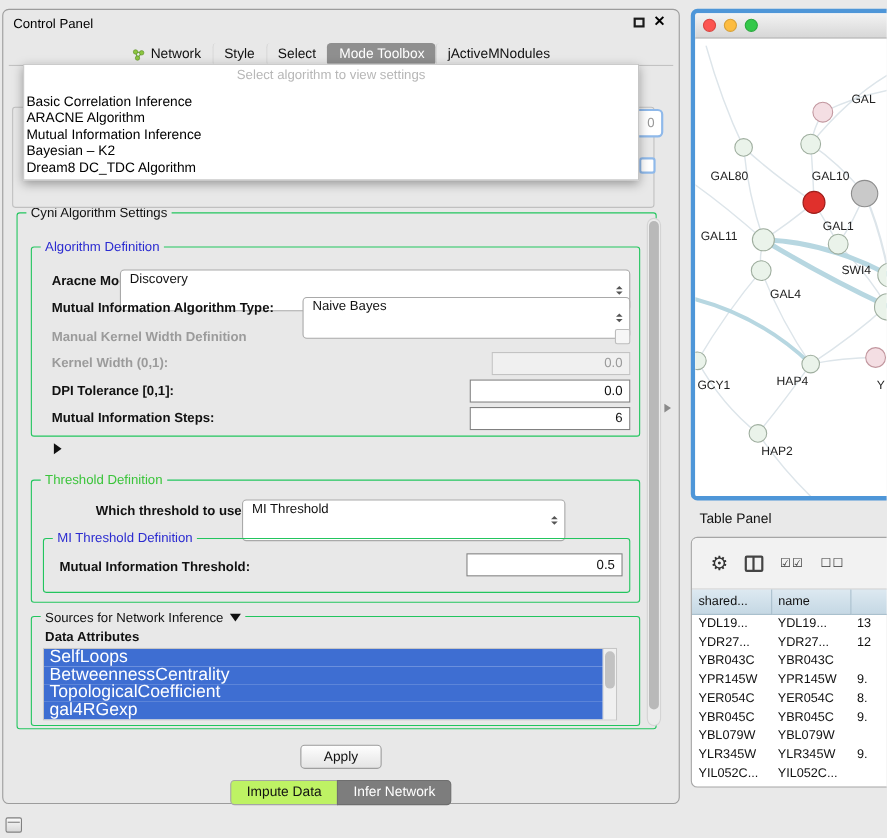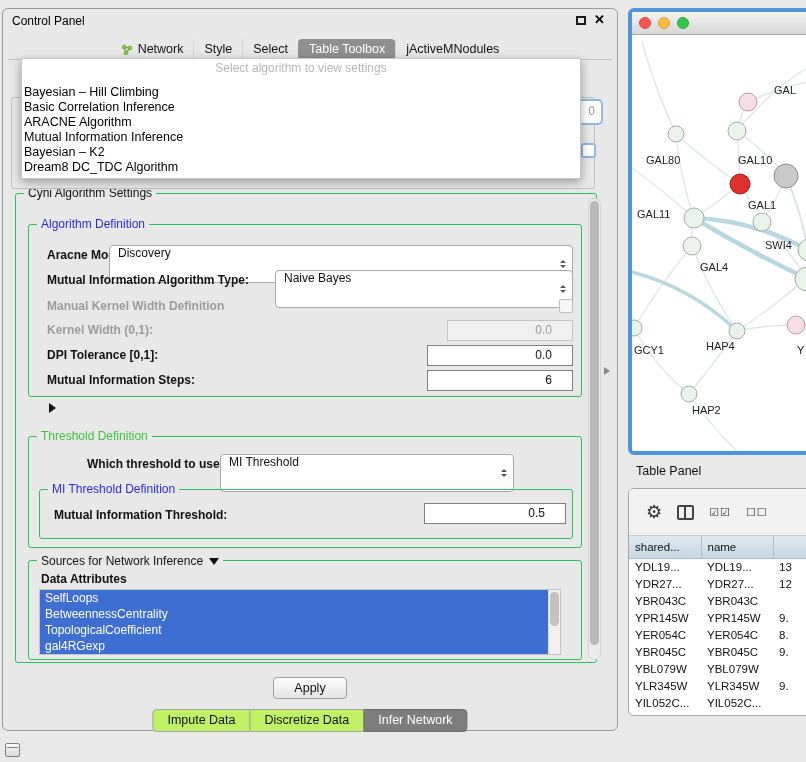--- a/index.html
+++ b/index.html
@@ -33,28 +33,28 @@
 .group-title{position:absolute;top:-8px;left:8px;background:#e8e8e8;padding:0 4px;font-size:12px;line-height:15px;white-space:nowrap;display:flex;align-items:center}
 .group-title.blue{color:#2b2bd0}
 .group-title.green{color:#3bc43b}
 .lbl{position:absolute;font-weight:bold;font-size:12px;line-height:21px;white-space:nowrap}
 .lbl.disabled{color:#9b9b9b}
 .combo{position:absolute;height:38px;background:#fff;border:1px solid #a9a9a9;border-radius:4px;display:flex;align-items:flex-start;padding-left:8px;font-size:12px}
 .combo .val{flex:1;white-space:nowrap;overflow:hidden}
 .combo-arrows{width:18px;height:100%;display:flex;flex-direction:column;align-items:center;justify-content:center}
 .combo-arrows:before{content:"";border:3.5px solid transparent;border-bottom-color:#555;margin-bottom:1px}
 .combo-arrows:after{content:"";border:3.5px solid transparent;border-top-color:#555;margin-top:1px}
-.field{position:absolute;height:21px;background:#fff;border:1px solid #808080;text-align:right;padding:0 20px;line-height:19px;font-size:12px}
+.field{position:absolute;height:21px;background:#fff;border:1px solid #808080;text-align:right;padding:0 6px;line-height:19px;font-size:12px}
 .field.disabled{background:#f0f0f0;border-color:#c3c3c3;color:#9b9b9b}
 .checkbox{position:absolute;width:14px;height:14px;background:#f6f6f6;border:1px solid #bdbdbd;border-radius:2px}
 .arrow-right{display:inline-block;width:0;height:0;border:5px solid transparent;border-left:7px solid #111;margin-left:7px;vertical-align:-2px}
 .arrow-down{display:inline-block;width:0;height:0;border:5px solid transparent;border-top:7px solid #111;margin-left:6px;margin-top:5px}
 
 #attr-list{position:absolute;left:10px;top:28px;width:522px;height:66px;background:#fff;border:1px solid #c6c6c6;overflow:hidden}
-.attr-item{height:16px;line-height:16px;background:#3e6ed2;color:#fff;padding-left:5px;font-size:12px;margin-right:12px;white-space:nowrap}
+.attr-item{height:16px;line-height:16px;background:#3e6ed2;color:#fff;padding-left:5px;font-size:16px;margin-right:12px;white-space:nowrap}
 .list-scrollbar{position:absolute;right:0;top:0;bottom:0;width:12px;background:#f0f0f0;border-left:1px solid #dcdcdc}
 .list-scrollbar .thumb{position:absolute;left:1px;right:1px;top:2px;height:34px;background:#c2c2c2;border-radius:5px}
 
 #outer-scrollbar{position:absolute;left:585px;top:189px;width:13px;height:462px;background:#ececec;border:1px solid #d4d4d4;border-radius:7px;z-index:3}
 #outer-scrollbar .thumb{position:absolute;left:1px;right:1px;top:2px;height:444px;background:#b9b9b9;border-radius:6px}
 
 #apply-btn{position:absolute;left:50%;transform:translateX(-50%);top:668px;width:74px;height:22px;background:linear-gradient(#fefefe,#e4e4e4);border:1px solid #9f9f9f;border-radius:4px;text-align:center;line-height:20px;font-size:12.5px}
 
 #bottom-tabs{position:absolute;left:50%;transform:translateX(-50%);top:700px;display:flex}
 .seg{padding:3px 14px;background:#bef264;border:1px solid #a5a5a5;font-size:12.5px;margin-left:-1px;line-height:15px;white-space:nowrap}
@@ -109,36 +109,35 @@
         </svg>
         <span>Network</span>
       </div>
       <div class="cp-tab">
         <span>Style</span>
       </div>
       <div class="cp-tab">
         <span>Select</span>
       </div>
       <div class="cp-tab selected">
-        <span>Table Toolbox</span>
+        <span>Mode Toolbox</span>
       </div>
       <div class="cp-tab">
         <span>jActiveMNodules</span>
       </div>
     </div>
   <div class="cp-tabline"></div>
 
   <div id="hidden-group"></div>
   <div id="hidden-spinner"><span>0</span></div>
   <div id="hidden-check"></div>
 
   <div id="algo-dropdown">
     <div id="algo-placeholder">Select algorithm to view settings</div>
     <div id="algo-items">
-        <div class="algo-item">Bayesian – Hill Climbing</div>
         <div class="algo-item">Basic Correlation Inference</div>
         <div class="algo-item selected">ARACNE Algorithm</div>
         <div class="algo-item">Mutual Information Inference</div>
         <div class="algo-item">Bayesian – K2</div>
         <div class="algo-item">Dream8 DC_TDC Algorithm</div>
       </div>
   </div>
 
   <div id="settings-group" class="groupbox" style="left:12px;top:184px;width:582px;height:470px">
     <span class="group-title">Cyni Algorithm Settings</span>
@@ -211,21 +210,20 @@
   </div>
 
   <div id="outer-scrollbar">
       <div class="thumb"></div>
     </div>
 
   <div id="apply-btn">Apply</div>
 
   <div id="bottom-tabs">
       <div class="seg">Impute Data</div>
-      <div class="seg">Discretize Data</div>
       <div class="seg selected">Infer Network</div>
     </div>
 </div>
 
 <div id="sash-arrow"></div>
 <div id="dock-icon"></div>
 
 <div id="network-window">
   <div id="nw-titlebar">
     <div class="lights">

